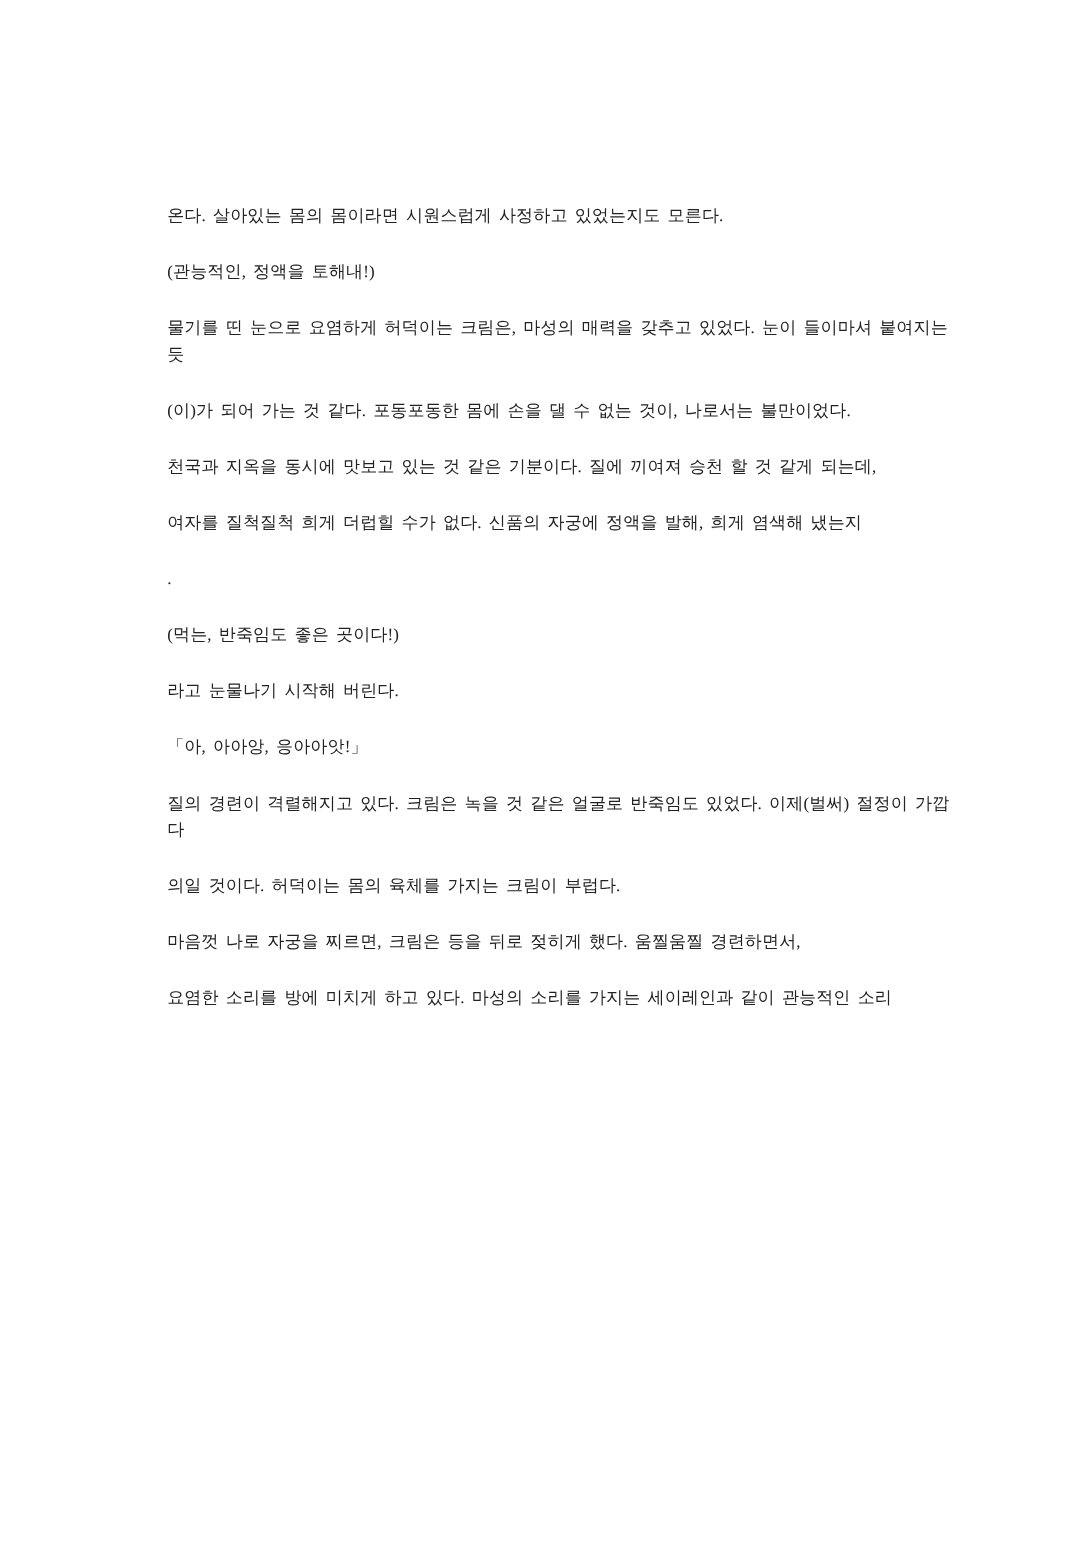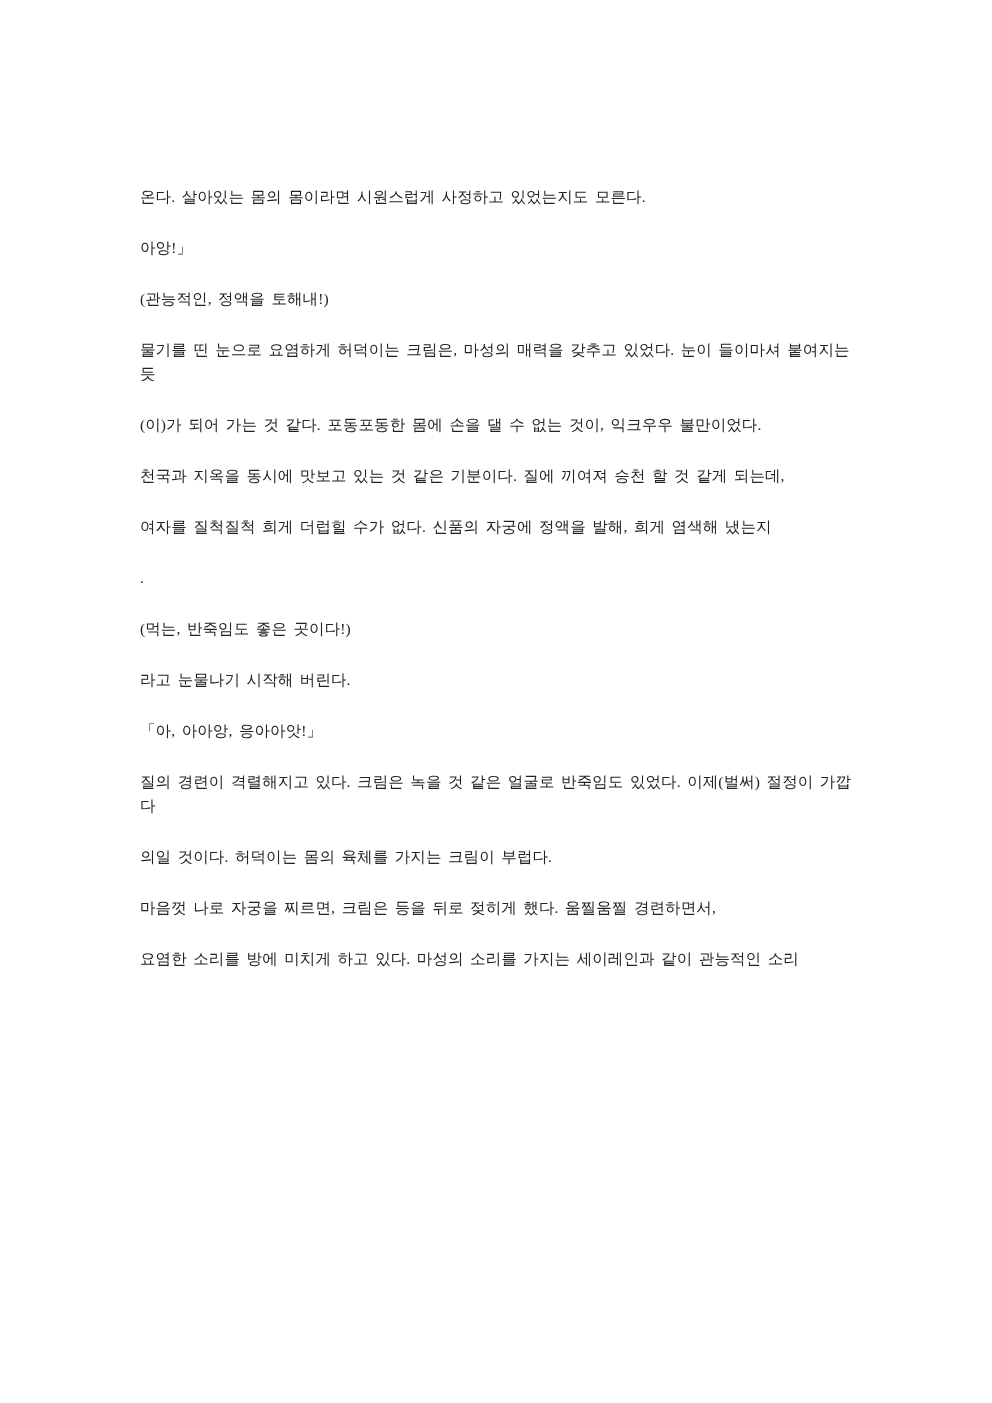--- a/index.html
+++ b/index.html
@@ -17,20 +17,21 @@
   }
   .page {
     width: 992px;
     height: 1403px;
     box-sizing: border-box;
     padding: 185px 140px 40px 140px;
     background: #ffffff;
   }
   .doc-body {
     width: 712px;
+    margin-left: 12px;
   }
   .para {
     font-size: 15.5px;
     line-height: 1.55;
     color: #222222;
     margin: 0 0 27px 0;
     word-spacing: 2.5px;
     letter-spacing: 0.1px;
     text-align: left;
     white-space: pre-wrap;
@@ -38,24 +39,23 @@
   .para.dot {
     margin-bottom: 27px;
   }
 </style>
 </head>
 <body>
 
 <div class="page">
   <div class="doc-body">
     <p class="para">온다. 살아있는 몸의 몸이라면 시원스럽게 사정하고 있었는지도 모른다.</p>
-    <p class="para">아앙!」</p>
     <p class="para">(관능적인, 정액을 토해내!)</p>
     <p class="para">물기를 띤 눈으로 요염하게 허덕이는 크림은, 마성의 매력을 갖추고 있었다. 눈이 들이마셔 붙여지는 듯</p>
-    <p class="para">(이)가 되어 가는 것 같다. 포동포동한 몸에 손을 댈 수 없는 것이, 익크우우 불만이었다.</p>
+    <p class="para">(이)가 되어 가는 것 같다. 포동포동한 몸에 손을 댈 수 없는 것이, 나로서는 불만이었다.</p>
     <p class="para">천국과 지옥을 동시에 맛보고 있는 것 같은 기분이다. 질에 끼여져 승천 할 것 같게 되는데,</p>
     <p class="para">여자를 질척질척 희게 더럽힐 수가 없다. 신품의 자궁에 정액을 발해, 희게 염색해 냈는지</p>
     <p class="para dot">.</p>
     <p class="para">(먹는, 반죽임도 좋은 곳이다!)</p>
     <p class="para">라고 눈물나기 시작해 버린다.</p>
     <p class="para">「아, 아아앙, 응아아앗!」</p>
     <p class="para">질의 경련이 격렬해지고 있다. 크림은 녹을 것 같은 얼굴로 반죽임도 있었다. 이제(벌써) 절정이 가깝다</p>
     <p class="para">의일 것이다. 허덕이는 몸의 육체를 가지는 크림이 부럽다.</p>
     <p class="para">마음껏 나로 자궁을 찌르면, 크림은 등을 뒤로 젖히게 했다. 움찔움찔 경련하면서,</p>
     <p class="para">요염한 소리를 방에 미치게 하고 있다. 마성의 소리를 가지는 세이레인과 같이 관능적인 소리</p>

